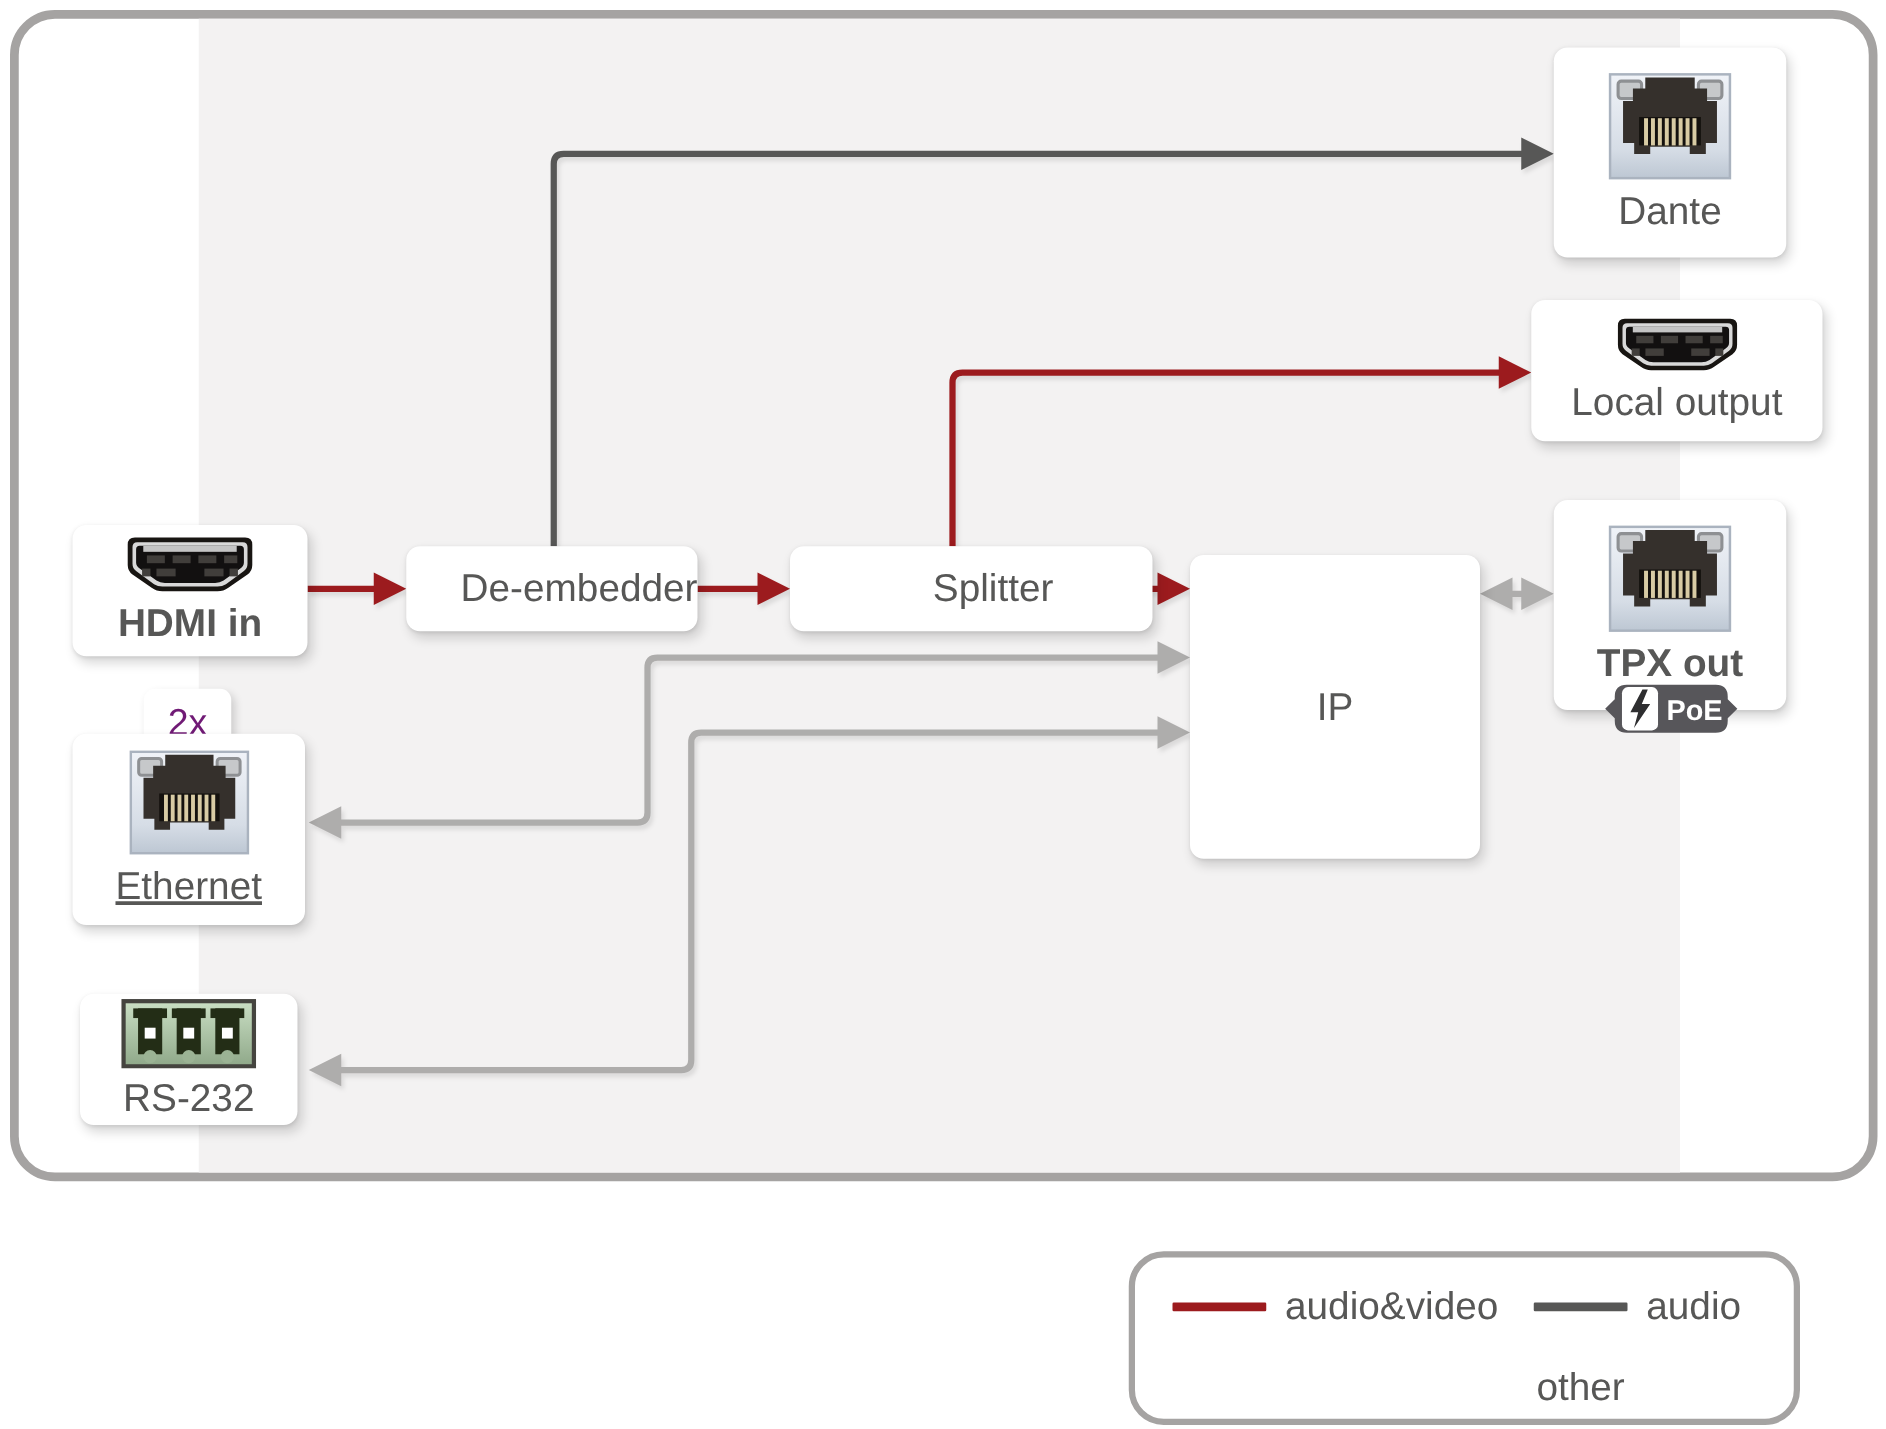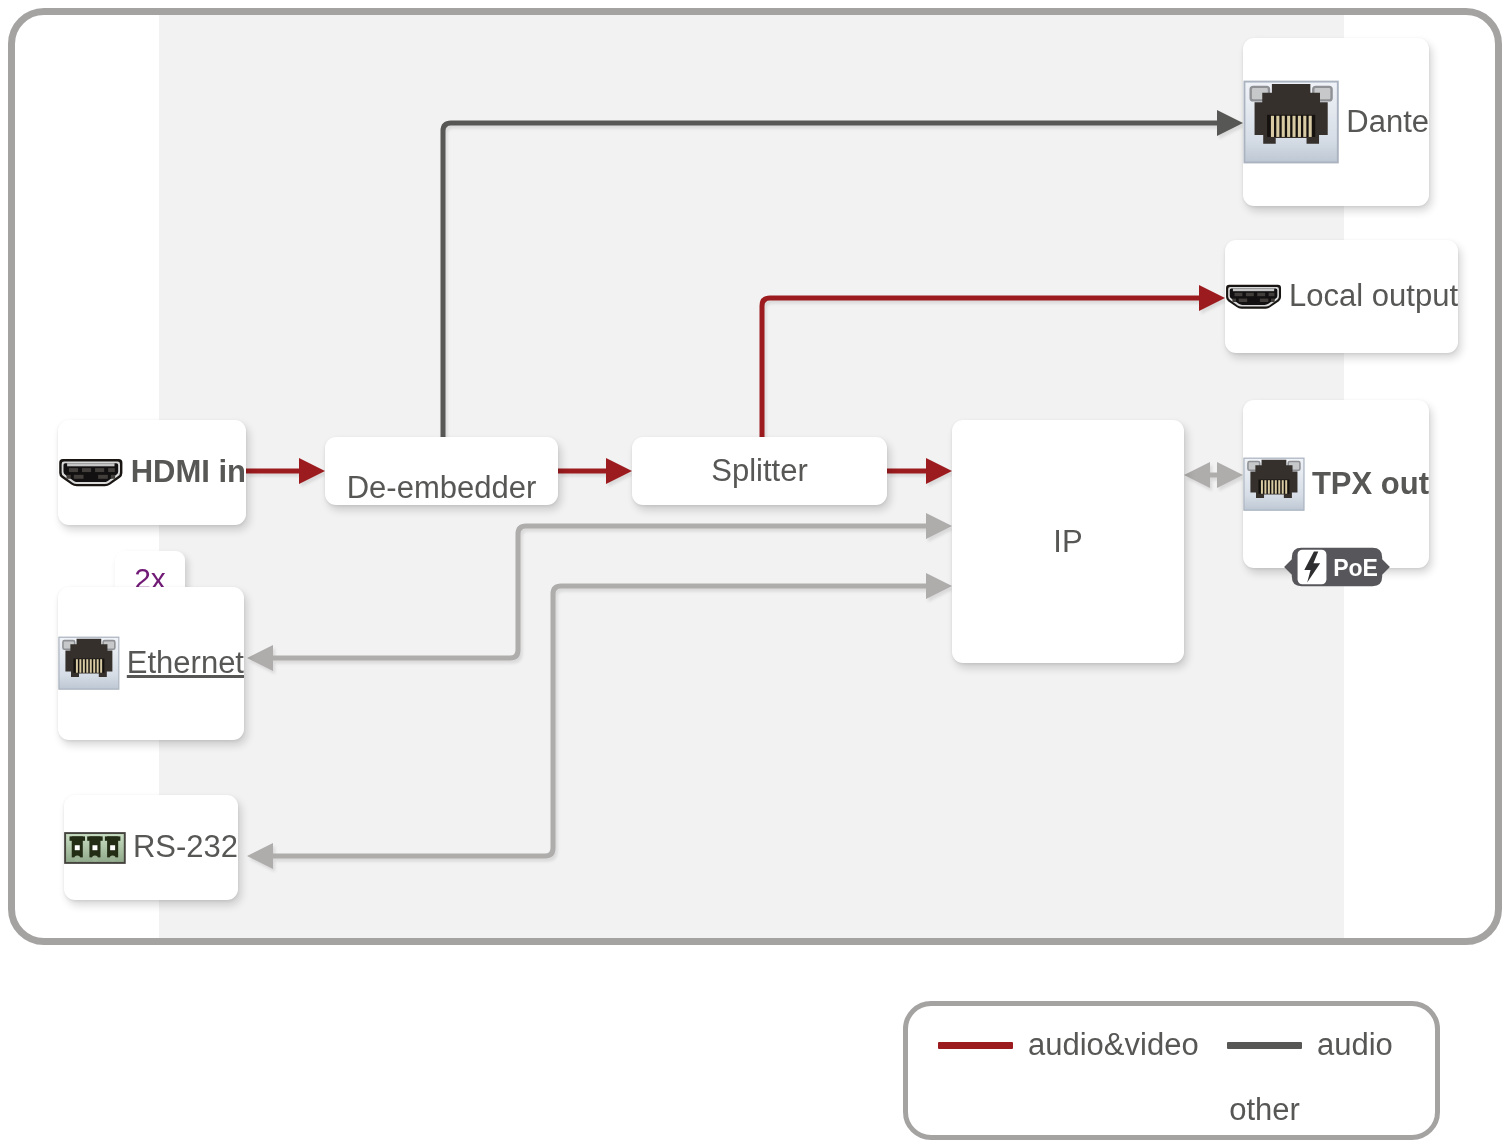--- a/index.html
+++ b/index.html
@@ -20,21 +20,21 @@
   .wire-audio{stroke:#575756;}
   .wire-other{stroke:#aeadac;}
   svg.wires path{fill:none;stroke-width:5;}
   .head-av   {fill:#9c1b1e;}
   .head-audio{fill:#575756;}
   .head-other{fill:#aeadac;}
 
   
   .node{position:absolute;background:#ffffff;border-radius:11px;
         box-shadow:3px 5px 9px rgba(0,0,0,0.16),0 1px 3px rgba(0,0,0,0.08);
-        display:flex;flex-direction:row;align-items:center;justify-content:center;
+        display:flex;flex-direction:column;align-items:center;justify-content:center;
         gap:7px;z-index:2;}
   .node .label{font-size:31px;line-height:1.1;white-space:nowrap;color:#575756;}
   .node .label.bold{font-weight:bold;}
   .process{justify-content:center;}
   .tab{position:absolute;background:#ffffff;border-radius:9px;z-index:1;
        box-shadow:3px 4px 7px rgba(0,0,0,0.16);display:flex;align-items:flex-end;
        justify-content:center;font-size:30px;color:#701a75;}
   .two-line{display:flex;flex-direction:column;align-items:center;}
   .two-line span{display:block;font-size:31px;line-height:48px;white-space:nowrap;}
 
@@ -193,25 +193,25 @@
   <svg class="icon" width="110" height="56">
       <use href="#sym-terminal"></use>
     </svg>
   <div class="label">RS-232</div>
 </div>
 
 <div class="node process" style="left:325px;top:437px;width:233px;height:68px;align-items:flex-end;">
   <div class="label">De-embedder</div>
 </div>
 
-<div class="node process" style="left:632px;top:437px;width:255px;height:68px;">
+<div class="node process" style="left:632px;top:437px;width:255px;height:68px;padding-left:35px;">
   <div class="label">Splitter</div>
 </div>
 
-<div class="node process" style="left:952px;top:420px;width:232px;height:243px;">
+<div class="node process" style="left:952px;top:444px;width:232px;height:243px;">
   <div class="two-line">
     <span>IP</span>
   </div>
 </div>
 
 <div class="node" style="left:1243px;top:38px;width:186px;height:168px;">
   <svg class="icon" width="100" height="87">
       <use href="#sym-rj45"></use>
     </svg>
   <div class="label">Dante</div>

